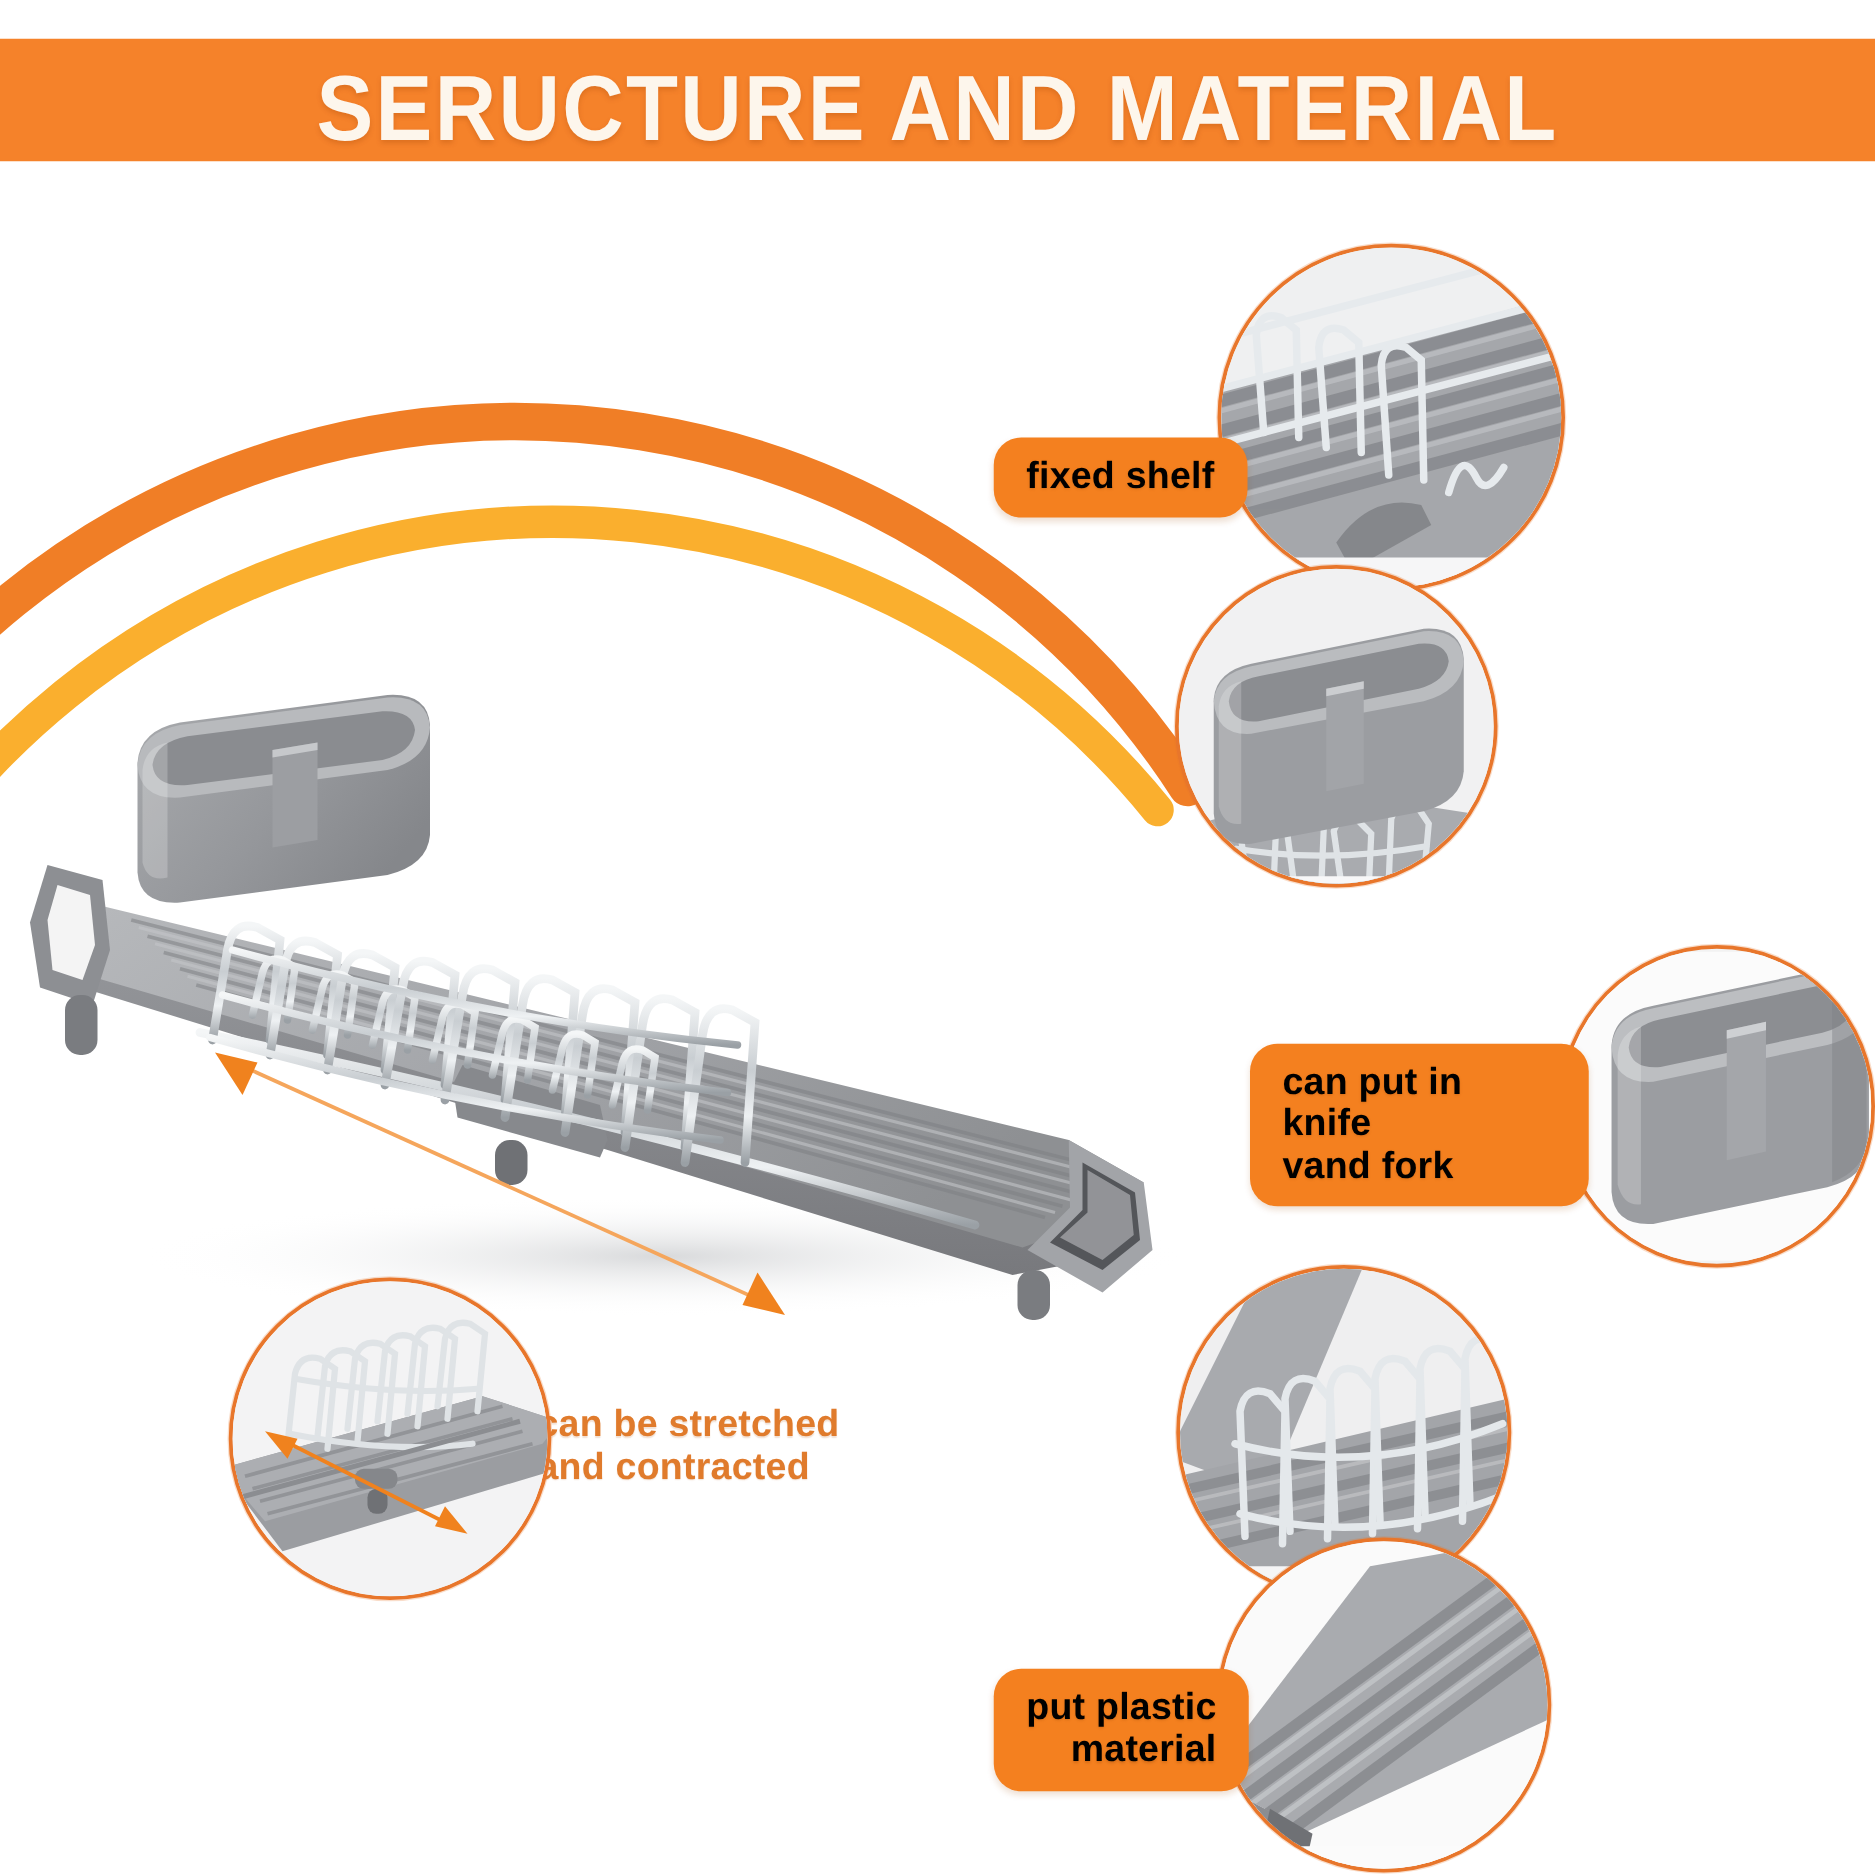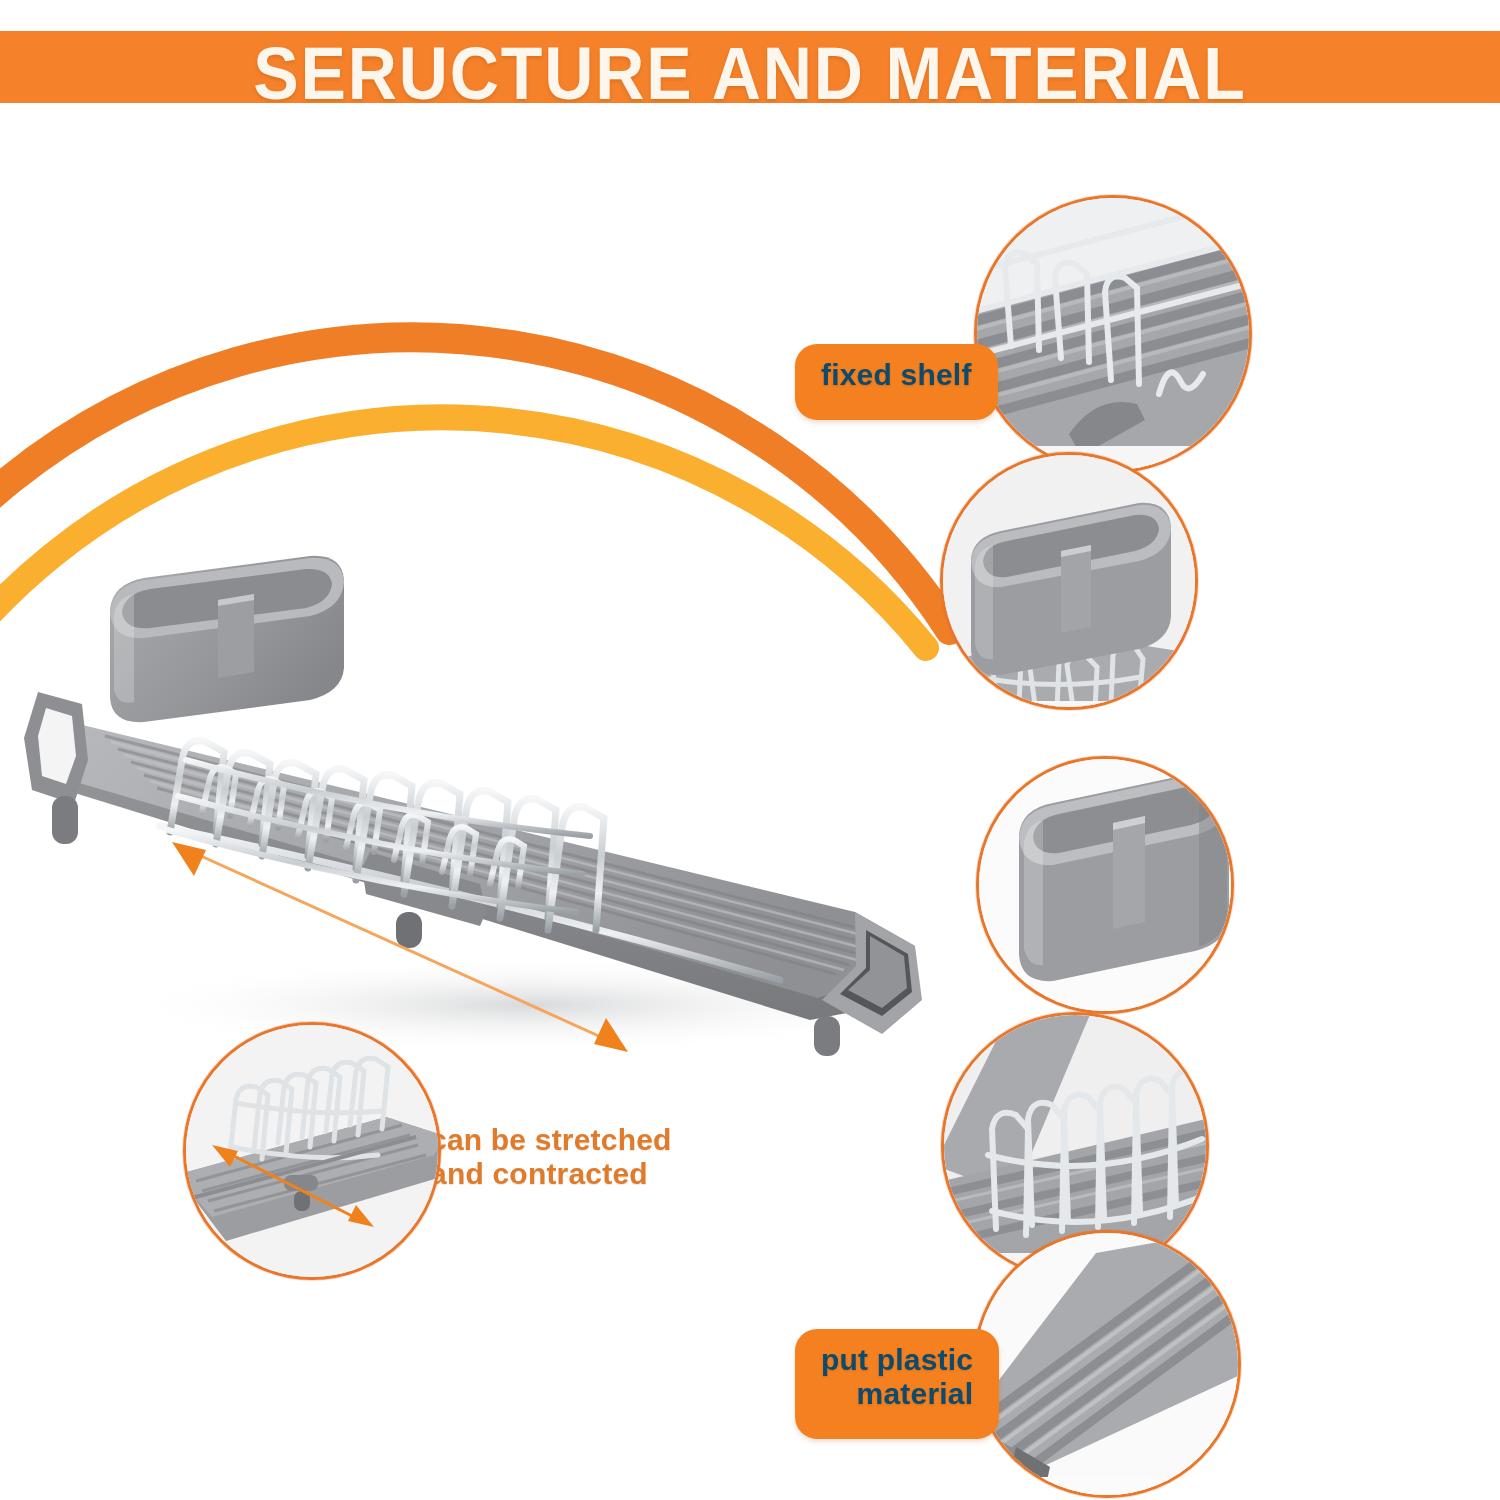--- a/index.html
+++ b/index.html
@@ -1,21 +1,21 @@
 <!DOCTYPE html>
 <html><head>
 <meta charset="utf-8">
 <style>
   html,body{margin:0;padding:0;background:#fff;}
   body{width:1500px;height:1500px;position:relative;overflow:hidden;
        font-family:"Liberation Sans","DejaVu Sans",sans-serif;}
 
   
-  #header-banner{position:absolute;left:0;top:31px;width:1500px;height:72px;
-     background:#F5822A;display:flex;align-items:flex-start;}
+  #header-banner{position:absolute;left:0;top:31px;width:1500px;height:98px;
+     background:#F5822A;display:flex;align-items:flex-end;}
   #header-title{width:100%;text-align:center;color:#FDF6EC;
      font-size:74px;font-weight:700;letter-spacing:2px;
      transform:scaleX(.92);font-family:"Liberation Sans","DejaVu Sans",sans-serif;
      text-shadow:0 2px 4px rgba(150,60,0,.25);white-space:nowrap;}
 
   
   #arc-decoration{position:absolute;left:-60px;top:200px;width:1120px;height:1300px;
      pointer-events:none;}
 
   
@@ -28,21 +28,21 @@
   #stretch-note{position:absolute;left:430px;top:1123px;width:300px;
      color:#E07B2C;font-size:30px;font-weight:700;line-height:1.14;
      letter-spacing:.2px;text-shadow:0 1px 1px rgba(180,90,20,.18);}
 
   
   .callout{position:absolute;display:flex;align-items:center;}
   .callout.right-photo{flex-direction:row;}
   .callout.left-photo{flex-direction:row;}
 
   .pill{background:#F4801F;border-radius:22px;
-     padding:14px 26px 28px 26px;color:#0c4a6e;
+     padding:14px 26px 16px 26px;color:#000000;
      font-size:30px;font-weight:700;line-height:1.12;letter-spacing:.2px;
      box-shadow:0 3px 5px rgba(160,80,10,.18);
      text-shadow:0 1px 2px rgba(150,70,10,.3);white-space:pre-line;z-index:3;}
 
   .photo-circle{border-radius:50%;border:3px solid #E8762B;
      background:#f2f2f2;overflow:hidden;position:relative;
      box-shadow:0 0 0 1px rgba(232,118,43,.25);}
   .photo-circle svg{display:block;width:100%;height:100%;}
 
   
@@ -294,20 +294,22 @@
         <path d="M118 96 L118 178 L148 172 L148 90 Z" fill="#a2a4a8"></path>
         <path d="M118 96 L148 90 L148 96 L118 102 Z" fill="#cbcdd0"></path>
         <path d="M32 190 L32 110 Q34 94 50 90 L50 204 Q36 206 32 190 Z" fill="#ffffff" opacity=".2"></path>
       </g>
       <rect x="-10" y="246" width="272" height="22" fill="#f7f7f8"></rect>
     </svg>
   </div>
 </div>
 
 <div id="callout-knife-fork" class="callout right-photo">
+  <div class="pill">can put in knife
+vand fork</div>
   <div class="photo-circle">
     <svg viewBox="0 0 252 252" aria-hidden="true">
       <rect width="252" height="252" fill="#fbfbfb"></rect>
       <g>
         <path d="M40 196 L40 76 Q42 50 74 44 L216 14 Q248 12 250 40 L250 158 Q248 184 216 192 L74 222 Q42 224 40 196 Z" fill="#9b9da1"></path>
         <path d="M40 78 Q42 52 74 46 L216 16 Q248 14 250 42 Q248 68 216 76 L74 106 Q42 108 40 78 Z" fill="#bcbec1"></path>
         <path d="M54 78 Q56 60 80 55 L212 27 Q236 26 238 42 Q236 60 212 66 L80 94 Q56 96 54 78 Z" fill="#8c8e92"></path>
         <path d="M134 64 L134 170 L166 163 L166 57 Z" fill="#a4a6aa"></path>
         <path d="M134 64 L166 57 L166 64 L134 71 Z" fill="#ced0d3"></path>
         <path d="M45 190 L45 84 Q47 66 64 61 L64 206 Q50 208 45 190 Z" fill="#ffffff" opacity=".22"></path>

